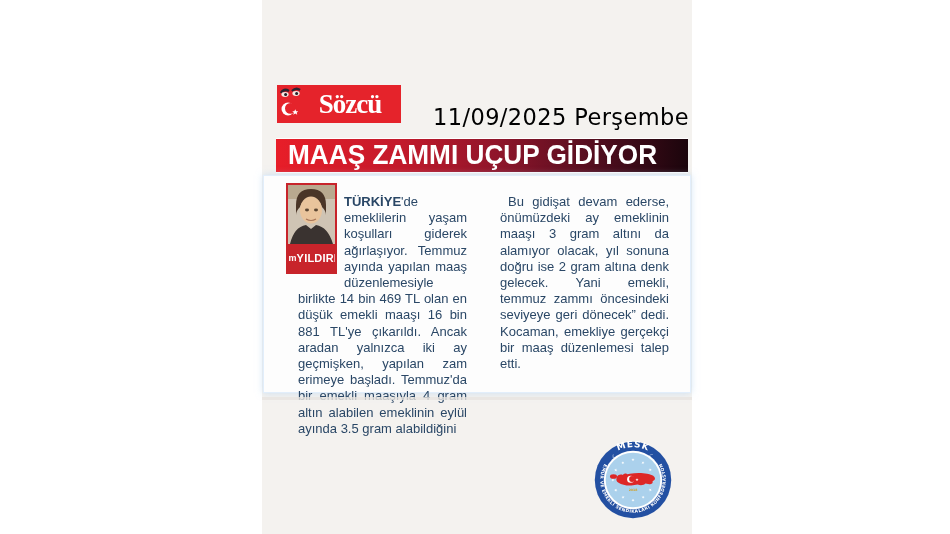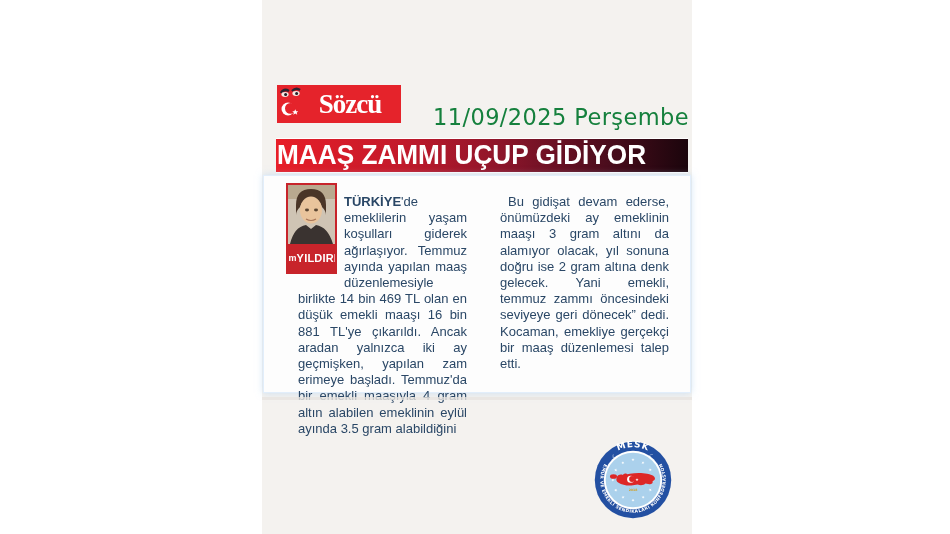--- a/index.html
+++ b/index.html
@@ -22,27 +22,27 @@
     position:absolute; left:22px; top:0; width:100px; height:36px;
     display:flex; align-items:center; justify-content:center;
     font-family:"Liberation Serif", serif; font-weight:bold;
     font-size:27px; color:#ffffff; letter-spacing:-1px;
     transform:scaleY(1.05);
   }
   .date-text {
     position:absolute; left:433px; top:99px; height:36px; width:250px;
     display:flex; align-items:center;
     font-family:"DejaVu Sans", sans-serif; font-size:22.5px;
-    color:#15803d; letter-spacing:0.4px; white-space:nowrap;
+    color:#000000; letter-spacing:0.4px; white-space:nowrap;
   }
   
   .headline {
     position:absolute; left:276px; top:139px; width:412px; height:33px;
     background:linear-gradient(90deg,#e81e28 0%,#c31a2b 30%,#8c152a 55%,#4c0d1d 80%,#1b050c 100%);
-    display:flex; align-items:center; padding-left:1px;
+    display:flex; align-items:center; padding-left:12px;
     box-shadow:0 1px 0 #ffffff, 0 -1px 0 #ffffff;
   }
   .headline span {
     font-family:"Liberation Sans", sans-serif; font-weight:bold;
     font-size:27px; color:#ffffff; letter-spacing:0px; white-space:nowrap;
     transform:scale(0.97,1.02); transform-origin:left center;
   }
   
   .article {
     position:absolute; left:263px; top:175px; width:428px; height:218px;

